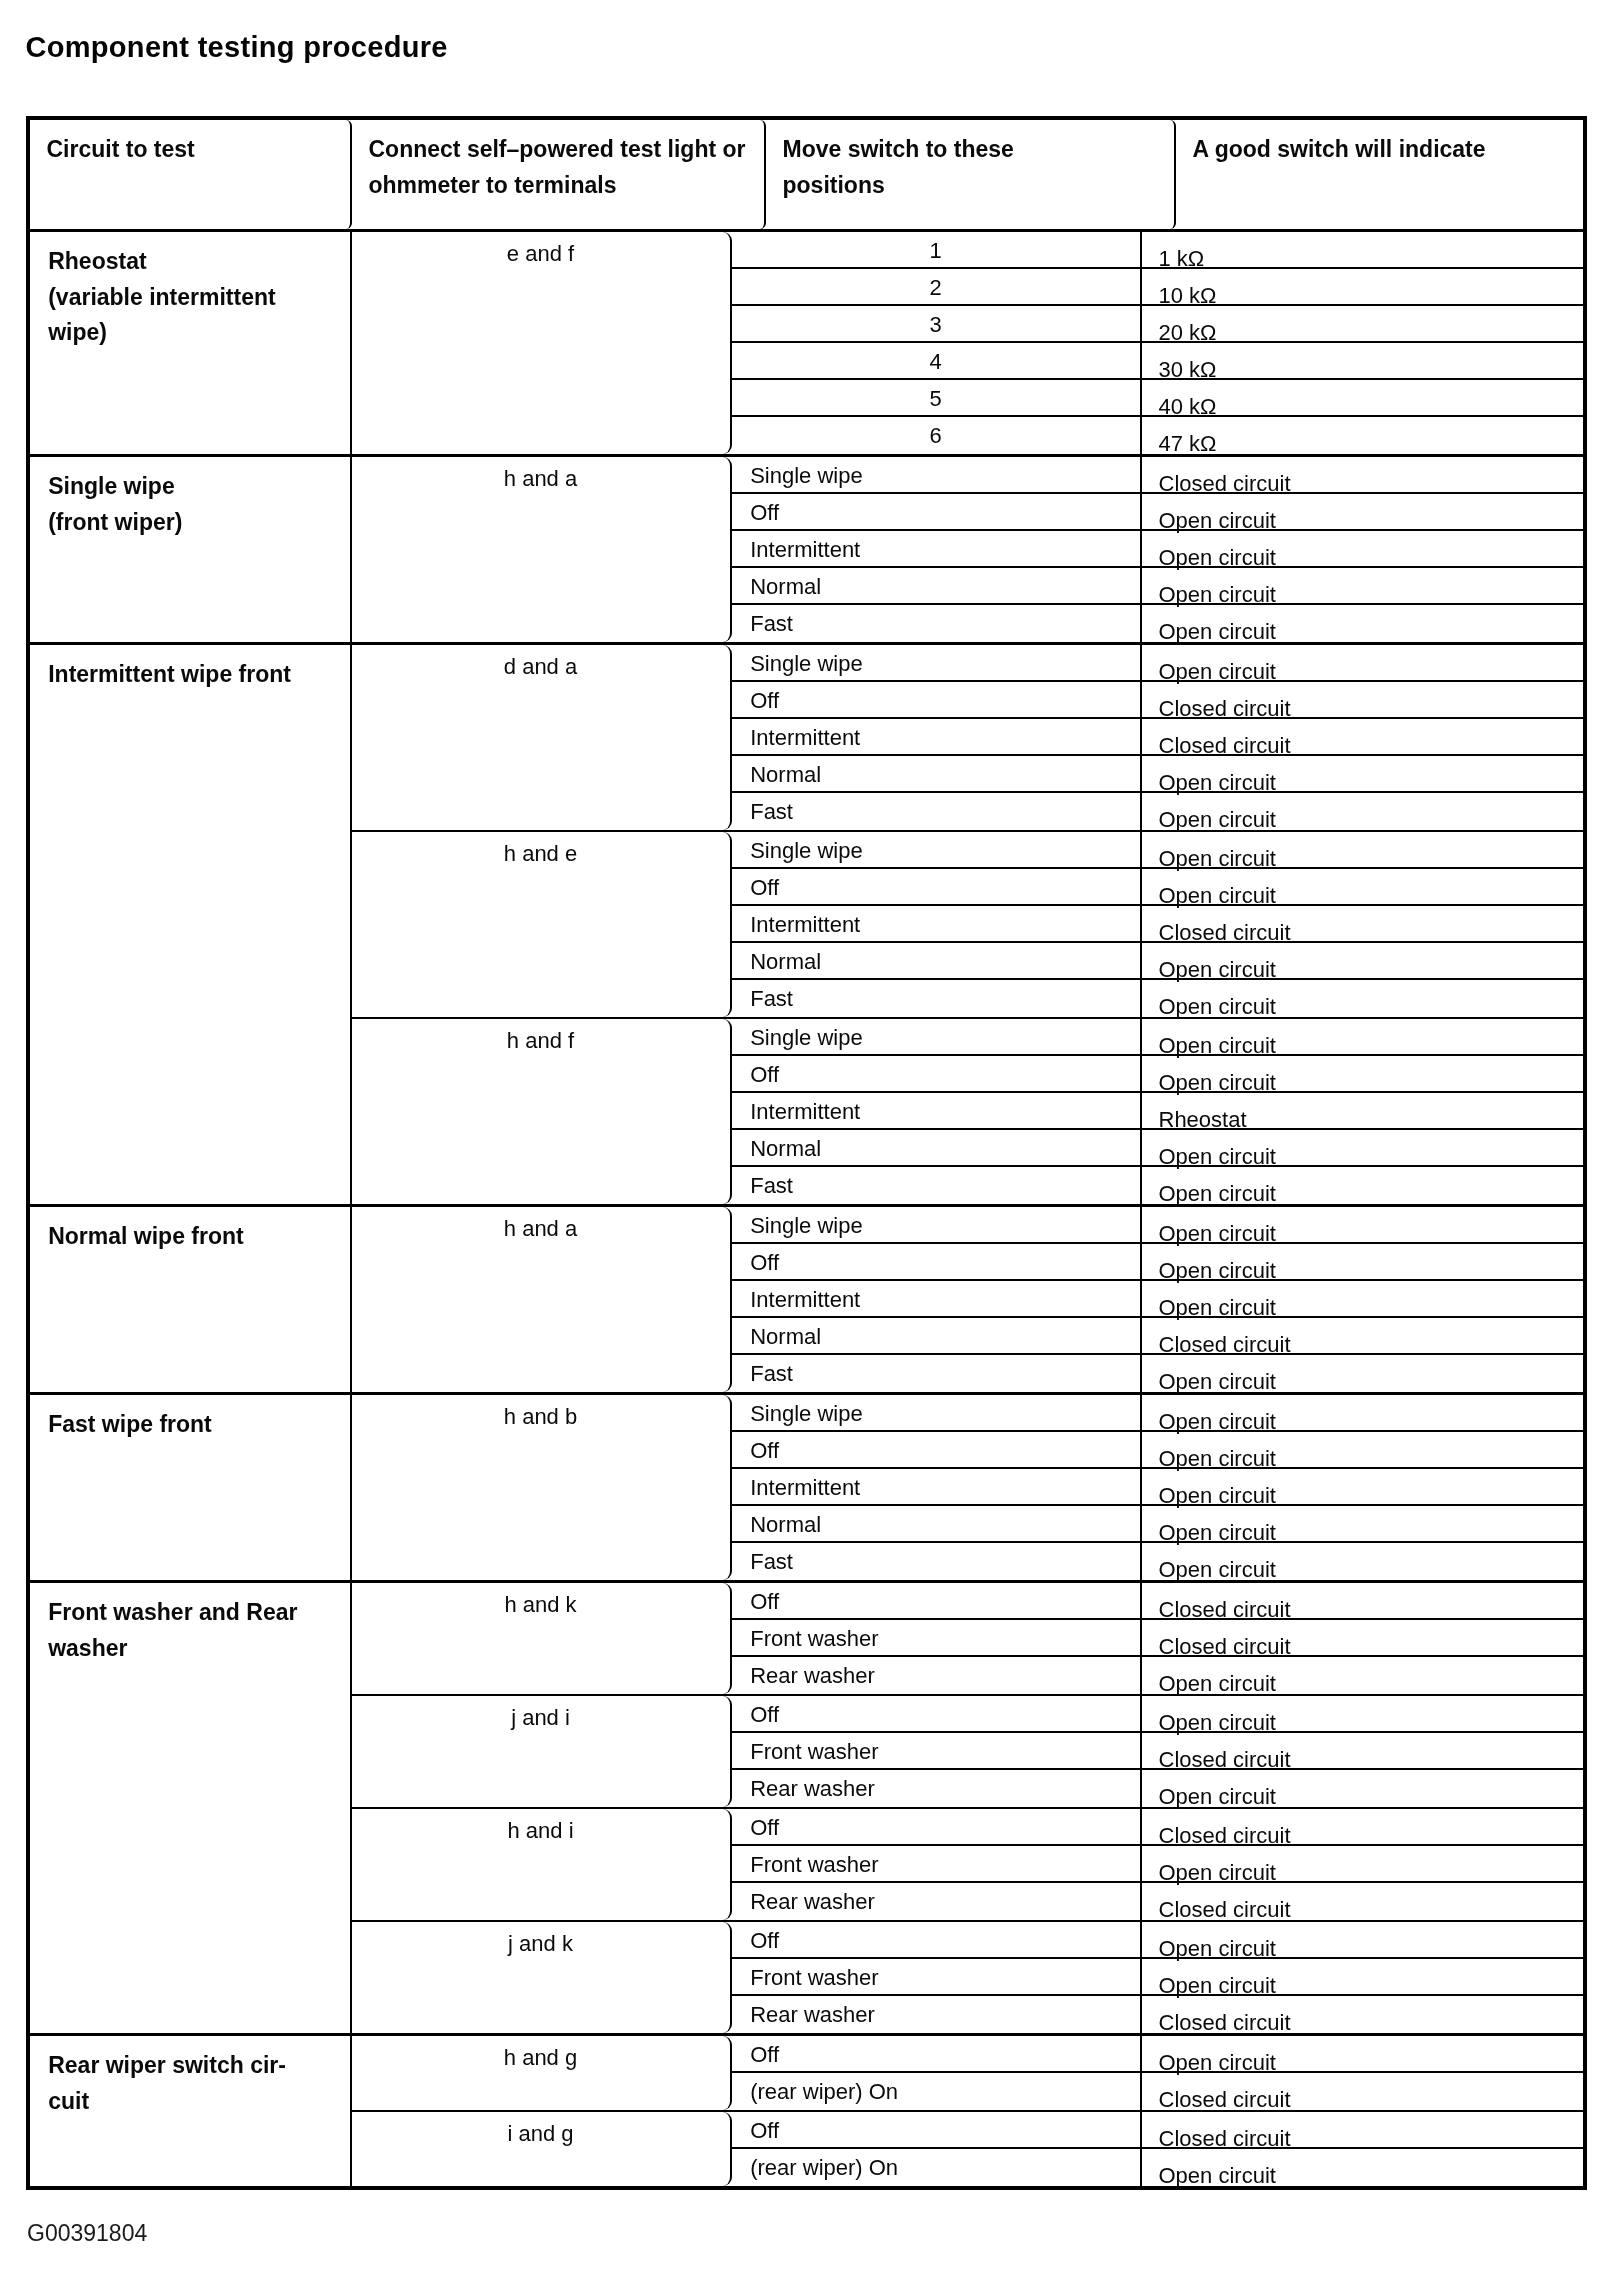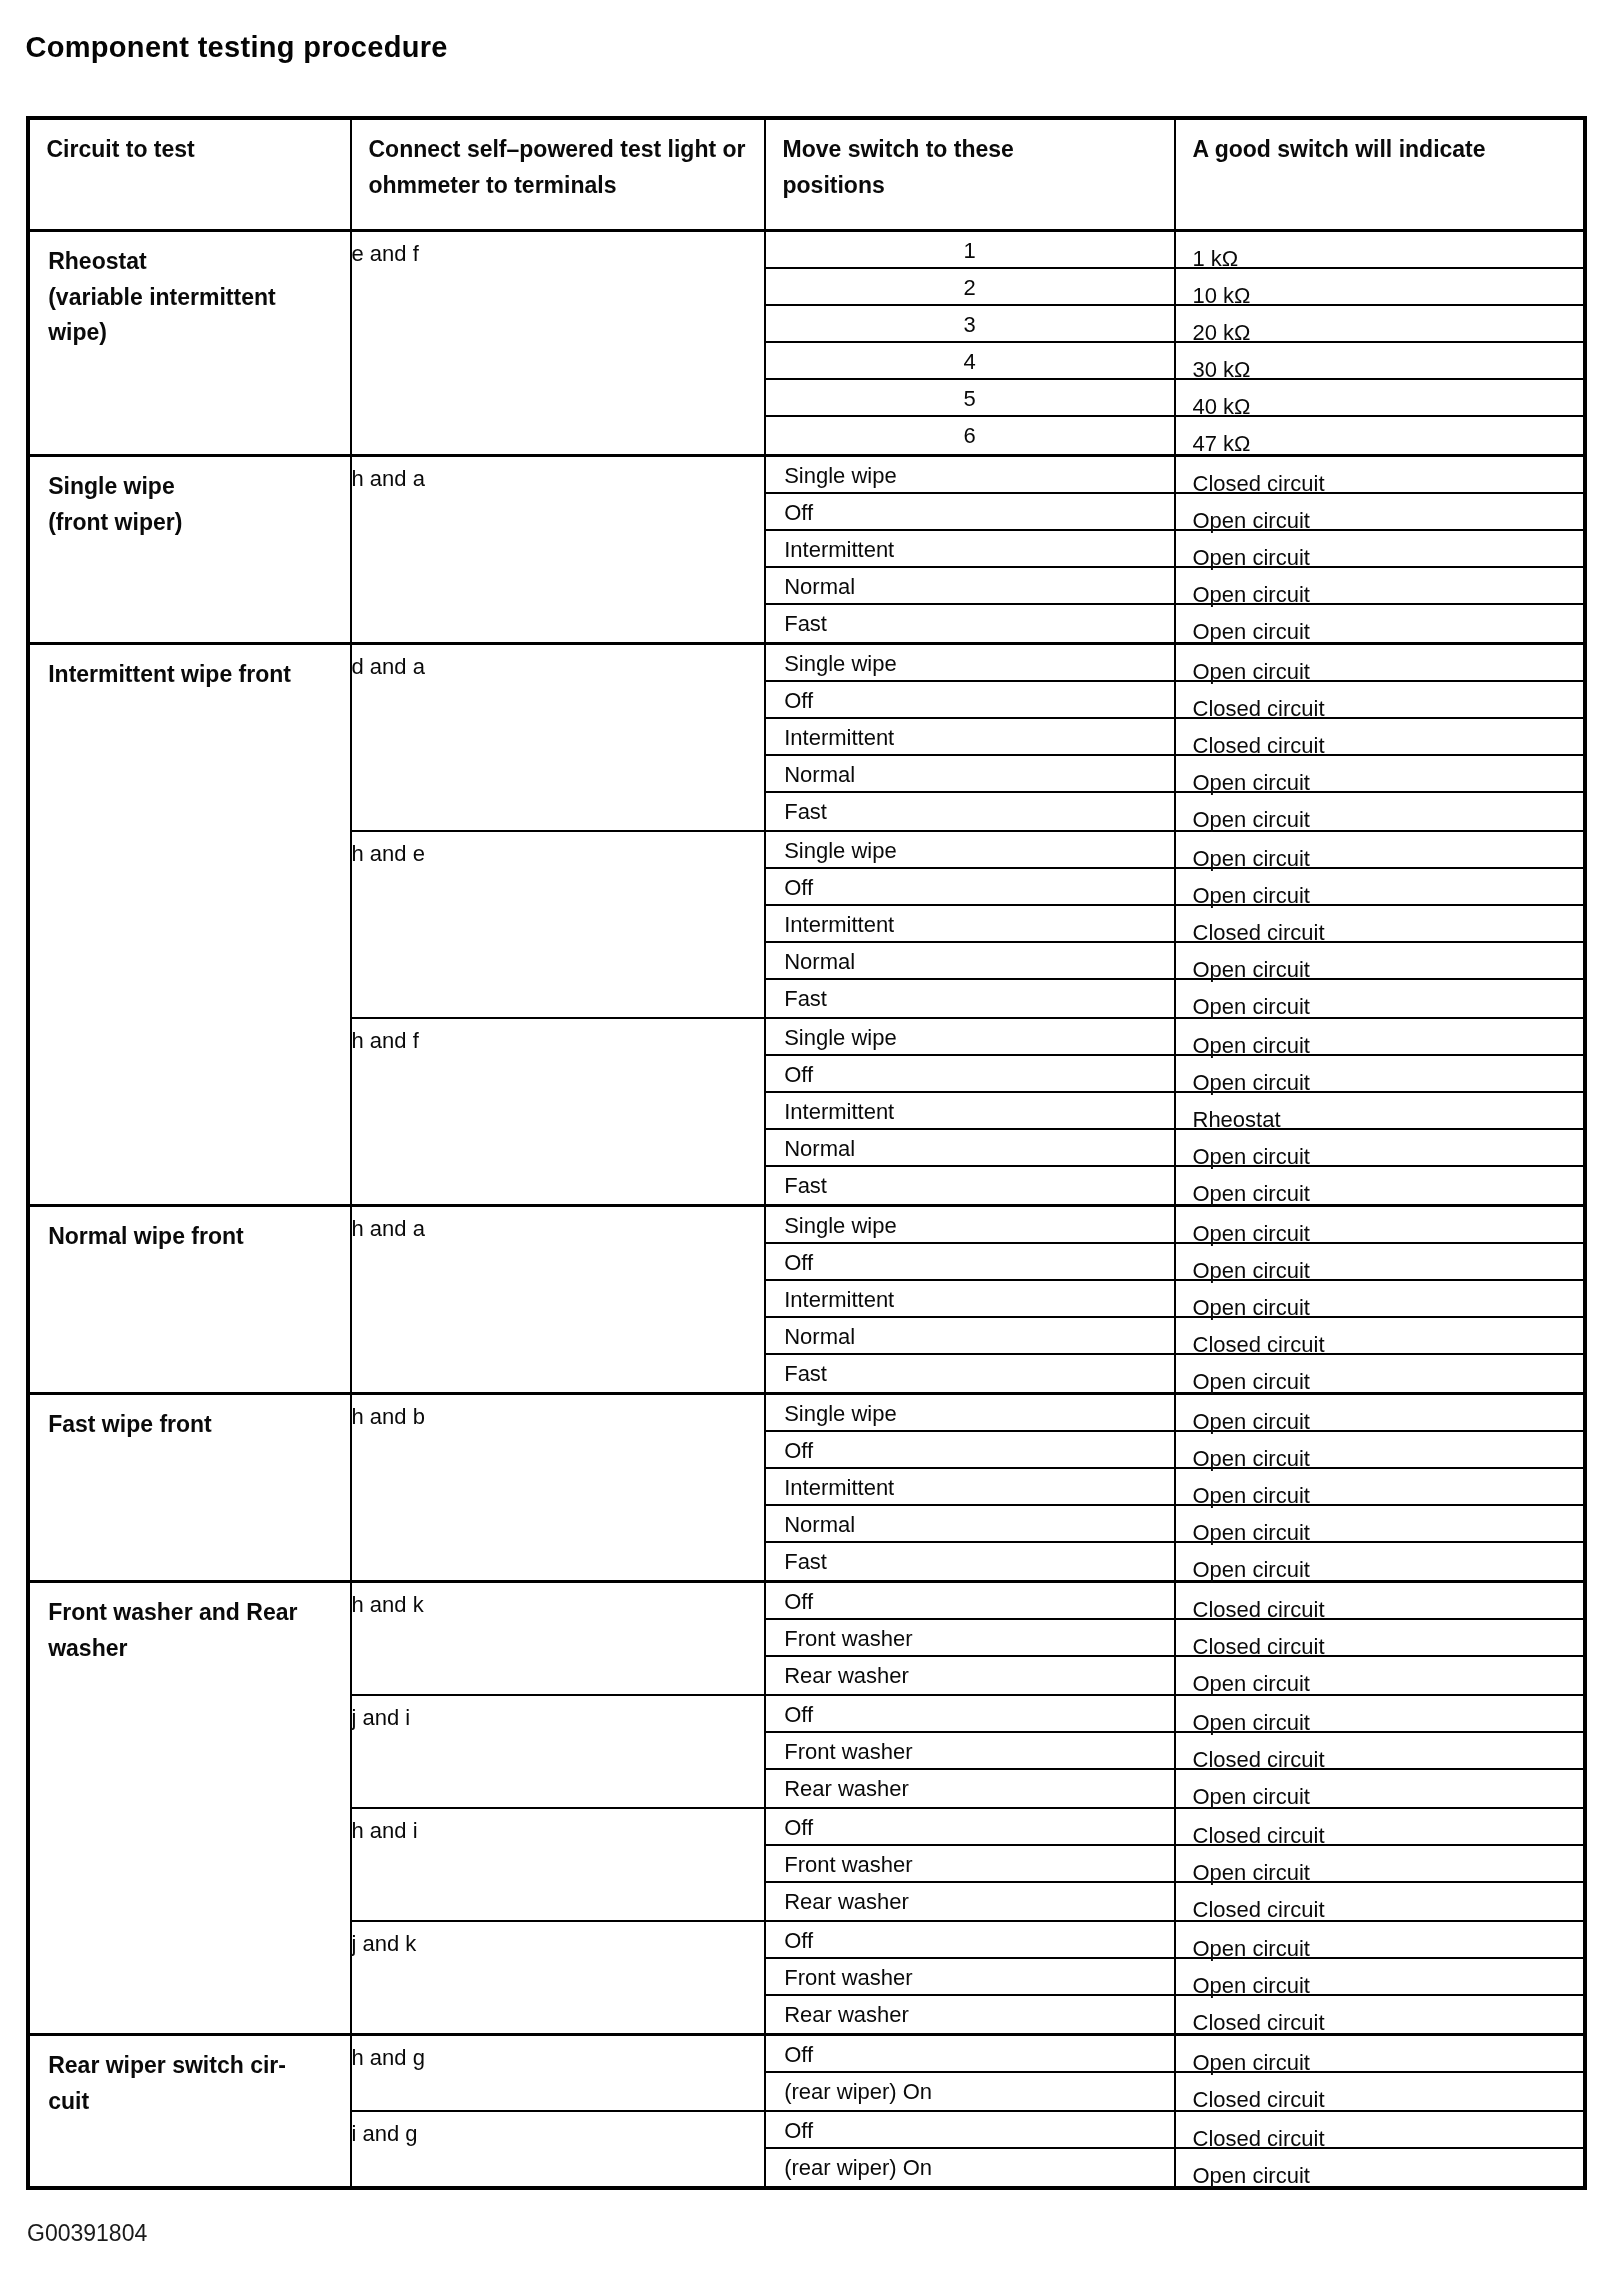--- a/index.html
+++ b/index.html
@@ -40,20 +40,21 @@
     box-sizing: border-box;
     height: 112px;
   }
   .h-cell {
     box-sizing: border-box;
     padding: 12px 15.3px 0 17px;
     font-weight: bold;
     font-size: 23px;
     line-height: 1.55;
     border-right: 2.5px solid #000;
+    border-radius: 6px;
   }
   .h-cell.c1 { width: 322px; }
   .h-cell.c2 { width: 414px; }
   .h-cell.c3 { width: 410px; padding-right: 72px; }
   .h-cell.c4 { flex: 1; border-right: none; }
 
   .section {
     display: flex;
     border-bottom: 3.4px solid #000;
   }
@@ -68,25 +69,27 @@
     padding: 12px 8.5px 0 18.7px;
     white-space: pre-line;
   }
   .tests { flex: 1; display: flex; flex-direction: column; }
   .test-group {
     display: flex;
     border-bottom: 2.5px solid #000;
   }
   .test-group:last-child { border-bottom: none; }
   .terminal-cell {
-    width: 414px;
+    width: 380px;
     box-sizing: border-box;
     border-right: 2.5px solid #000;
     font-size: 22px;
+    text-align: center;
     padding-top: 8.5px;
+    border-radius: 9px;
   }
   .rows { flex: 1; display: flex; flex-direction: column; }
   .prow {
     display: flex;
     height: 37px;
     box-sizing: border-box;
     border-bottom: 2.5px solid #000;
   }
   .prow:last-child { border-bottom: none; }
   .pos-cell {

